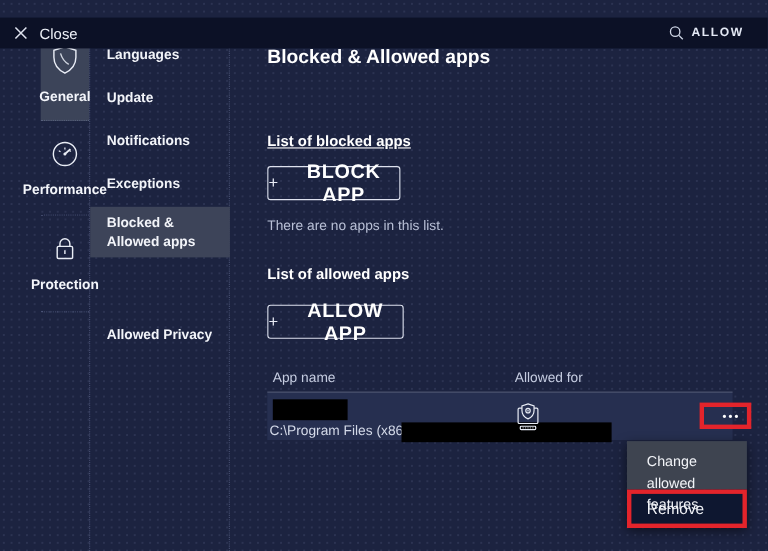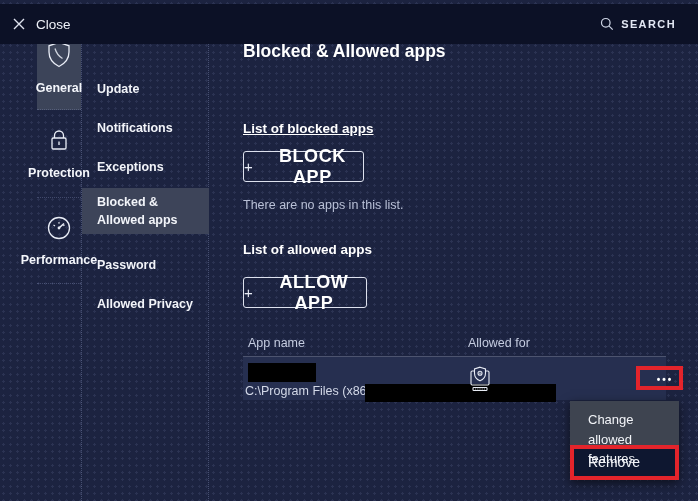--- a/index.html
+++ b/index.html
@@ -7,21 +7,21 @@
   body { font-family:"Liberation Sans", sans-serif; background:#1c2340; }
   .stage{
     position:relative; width:698px; height:501px;
     background-color:#1c2340;
     background-image:radial-gradient(rgba(150,162,205,0.13) 1px, transparent 1.3px);
     background-size:7px 7px;
     color:#fff;
   }
   
   .topbar{
-    position:absolute; left:0; top:4px; width:698px; height:40px;
+    position:absolute; left:0; top:16px; width:698px; height:28px;
     background:#0c1126; display:flex; align-items:center; z-index:5;
   }
   .close-group{ display:flex; align-items:center; gap:11px; padding-left:13px; cursor:default;}
   .close-x{ font-size:13px; color:#dfe3ef; line-height:1; }
   .close-label{ font-size:13.5px; color:#eef1f8; }
   .search-group{ margin-left:auto; display:flex; align-items:center; gap:7px; padding-right:22px; }
   .search-label{ font-size:11px; font-weight:bold; letter-spacing:1.4px; color:#e3e8f4; }
   
   .icon-rail{
     position:absolute; left:0; top:26px; width:82px; height:475px;
@@ -110,63 +110,63 @@
       </span>
       <span class="close-label">Close</span>
     </div>
     <div class="search-group">
       <span>
         <svg width="14" height="14" viewBox="0 0 15 15">
             <circle cx="6.2" cy="6.2" r="4.6" stroke="#cfd6e6" stroke-width="1.3" fill="none"></circle>
             <path d="M9.8 9.8 L13.6 13.6" stroke="#cfd6e6" stroke-width="1.3"></path>
           </svg>
       </span>
-      <span class="search-label">SEARCH</span>
+      <span class="search-label">ALLOW</span>
     </div>
   </div>
 
   <div class="icon-rail">
     <div class="rail-tile tile-general">
       <span>
         <svg width="28" height="30" viewBox="0 0 28 30" fill="none" stroke="#e9edf6" stroke-width="1.3">
           <path d="M14 2.5 L24 5.8 V12 C24 18.8 19.8 23.6 14 26.5 C8.2 23.6 4 18.8 4 12 V5.8 Z"></path>
           <path d="M10 8.5 C11.5 13.5 14 16.5 17.5 18.5" stroke-opacity="0.85"></path>
         </svg>
       </span>
       <span class="tile-label">General</span>
-    </div>
-    <div class="rail-tile tile-protection">
-      <span>
-        <svg width="26" height="28" viewBox="0 0 26 28" fill="none" stroke="#e9edf6" stroke-width="1.3">
-          <path d="M8.5 11 V8.5 a4.5 4.5 0 0 1 9 0 V11"></path>
-          <rect x="6" y="11" width="14" height="11" rx="1.2"></rect>
-          <path d="M13 14.5 v3.5"></path>
-        </svg>
-      </span>
-      <span class="tile-label">Protection</span>
     </div>
     <div class="rail-tile tile-performance">
       <span>
         <svg width="28" height="28" viewBox="0 0 28 28" fill="none" stroke="#e9edf6" stroke-width="1.3">
           <circle cx="14" cy="14" r="10.5"></circle>
           <path d="M14 14 L19 9.5" stroke-width="1.6"></path>
           <path d="M8.5 11 l1.5 1 M14 8 v1.8 M19.5 11 l-1.2 0.8" stroke-width="1.1"></path>
           <circle cx="14" cy="14" r="1.4" fill="#e9edf6" stroke="none"></circle>
         </svg>
       </span>
       <span class="tile-label">Performance</span>
     </div>
+    <div class="rail-tile tile-protection">
+      <span>
+        <svg width="26" height="28" viewBox="0 0 26 28" fill="none" stroke="#e9edf6" stroke-width="1.3">
+          <path d="M8.5 11 V8.5 a4.5 4.5 0 0 1 9 0 V11"></path>
+          <rect x="6" y="11" width="14" height="11" rx="1.2"></rect>
+          <path d="M13 14.5 v3.5"></path>
+        </svg>
+      </span>
+      <span class="tile-label">Protection</span>
+    </div>
   </div>
 
   <div class="menu-col">
+    <div class="menu-item" style="top:10px">Languages</div>
     <div class="menu-item" style="top:49px">Update</div>
     <div class="menu-item" style="top:88px">Notifications</div>
     <div class="menu-item" style="top:127px">Exceptions</div>
     <div class="menu-item selected" style="top:162px; height:46px;">Blocked &amp; Allowed apps</div>
-    <div class="menu-item" style="top:225px">Password</div>
     <div class="menu-item" style="top:264px">Allowed Privacy</div>
   </div>
 
   <div class="main">
     <h1 class="page-title">Blocked &amp; Allowed apps</h1>
 
     <div class="section-h h-blocked">List of blocked apps</div>
     <button class="outline-btn btn-block">
       <span class="plus">+</span>
       <span class="btn-label">BLOCK APP</span>

